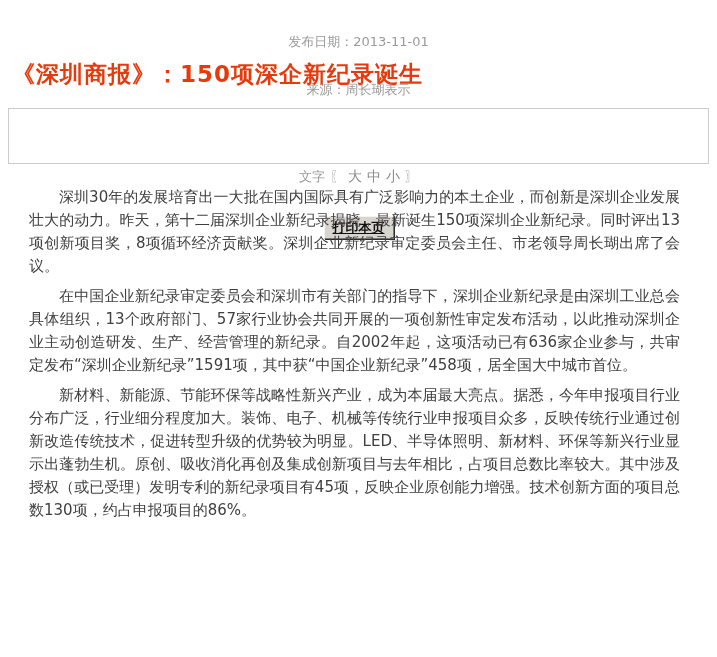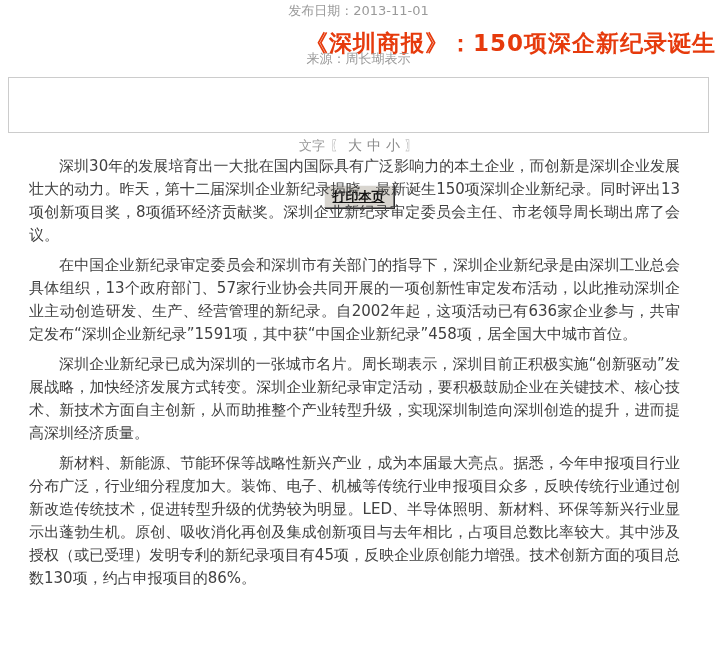--- a/index.html
+++ b/index.html
@@ -8,23 +8,23 @@
     width: 717px; height: 657px;
     background: #ffffff;
     overflow: hidden;
     font-family: "DejaVu Sans", "Liberation Sans", sans-serif;
   }
   .page {
     width: 717px; height: 657px;
     background: #ffffff;
   }
   .article-title {
-    margin: 1px;
-    padding-top: 28px;
-    text-align: right;
+    margin: 12px;
+    padding-top: 48px;
+    text-align: left;
     font-size: 23px;
     font-weight: bold;
     color: #e63a0c;
     letter-spacing: 1px;
     line-height: 28px;
   }
   .article-subtitle {
     margin: 10px 0 0 0;
     text-align: center;
     font-size: 14px;
@@ -102,17 +102,16 @@
       <span class="size-link">小</span>
       <span class="bracket">〗</span>
     </span>
 
     <button class="print-button">打印本页</button>
   </div>
 
   <div class="article-body">
     <p>深圳30年的发展培育出一大批在国内国际具有广泛影响力的本土企业，而创新是深圳企业发展壮大的动力。昨天，第十二届深圳企业新纪录揭晓，最新诞生150项深圳企业新纪录。同时评出13项创新项目奖，8项循环经济贡献奖。深圳企业新纪录审定委员会主任、市老领导周长瑚出席了会议。</p>
     <p>在中国企业新纪录审定委员会和深圳市有关部门的指导下，深圳企业新纪录是由深圳工业总会具体组织，13个政府部门、57家行业协会共同开展的一项创新性审定发布活动，以此推动深圳企业主动创造研发、生产、经营管理的新纪录。自2002年起，这项活动已有636家企业参与，共审定发布“深圳企业新纪录”1591项，其中获“中国企业新纪录”458项，居全国大中城市首位。</p>
-    <p>深圳企业新纪录已成为深圳的一张城市名片。周长瑚表示，深圳目前正积极实施“创新驱动”发展战略，加快经济发展方式转变。深圳企业新纪录审定活动，要积极鼓励企业在关键技术、核心技术、新技术方面自主创新，从而助推整个产业转型升级，实现深圳制造向深圳创造的提升，进而提高深圳经济质量。</p>
     <p>新材料、新能源、节能环保等战略性新兴产业，成为本届最大亮点。据悉，今年申报项目行业分布广泛，行业细分程度加大。装饰、电子、机械等传统行业申报项目众多，反映传统行业通过创新改造传统技术，促进转型升级的优势较为明显。LED、半导体照明、新材料、环保等新兴行业显示出蓬勃生机。原创、吸收消化再创及集成创新项目与去年相比，占项目总数比率较大。其中涉及授权（或已受理）发明专利的新纪录项目有45项，反映企业原创能力增强。技术创新方面的项目总数130项，约占申报项目的86%。</p>
   </div>
 
 </div>
 
 </body></html>

